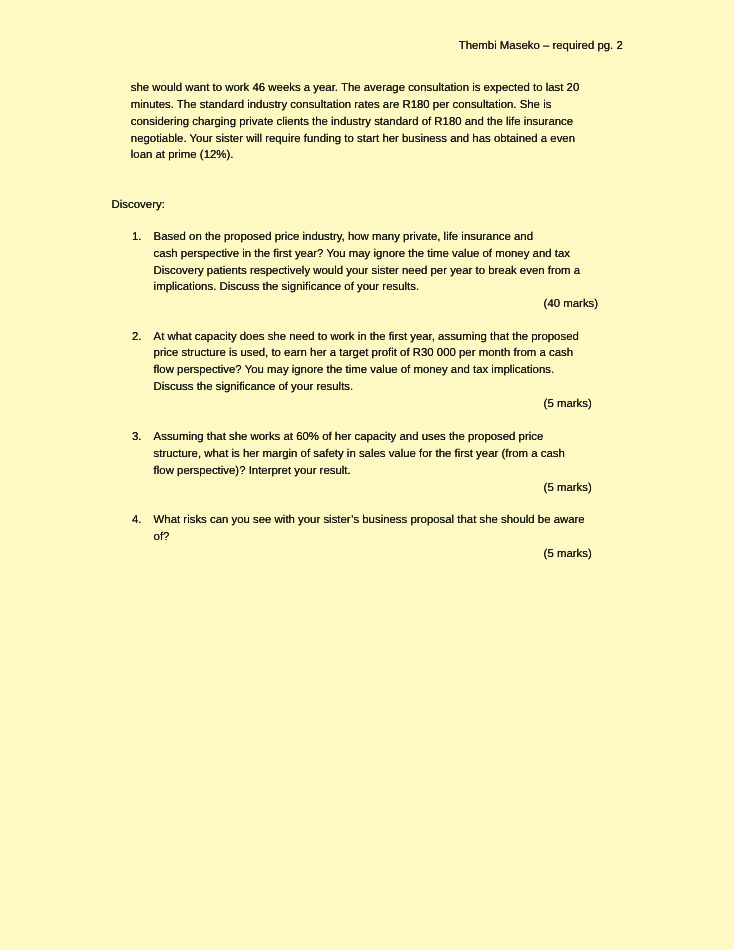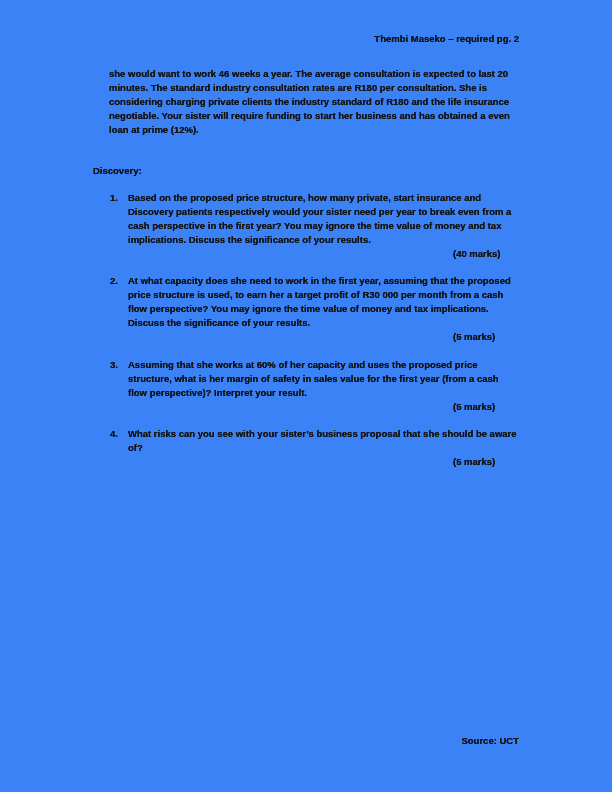--- a/index.html
+++ b/index.html
@@ -4,28 +4,27 @@
 <style>
   html, body {
     margin: 0;
     padding: 0;
     background: #ffffff;
   }
   .page {
     position: relative;
     width: 612px;
     height: 792px;
-    background: #3b82f6;
+    background: #fef9c3;
     font-family: "Liberation Sans", sans-serif;
     font-size: 9.5px;
     line-height: 14px;
     color: #141414;
     text-shadow: 0 0 0.45px currentColor; 
     overflow: hidden;
-    font-weight: bold;
   }
   .abs { position: absolute; }
   .header {
     top: 32px; left: 93px; width: 426px;
     text-align: right;
     white-space: nowrap;
   }
   .intro {
     top: 67px; left: 93px; width: 440px; margin-left: 16px;
   }
@@ -72,23 +71,23 @@
     <div class="ln">considering charging private clients the industry standard of R180 and the life insurance</div>
     <div class="ln">negotiable. Your sister will require funding to start her business and has obtained a even</div>
     <div class="ln">loan at prime (12%).</div>
   </div>
 
   <div class="abs required">Discovery:</div>
 
   <div class="abs question q1">
     <span class="qnum">1.</span>
     <div class="qtext">
-      <div class="ln">Based on the proposed price structure, how many private, start insurance and</div>
+      <div class="ln">Based on the proposed price industry, how many private, life insurance and</div>
+      <div class="ln">cash perspective in the first year? You may ignore the time value of money and tax</div>
       <div class="ln">Discovery patients respectively would your sister need per year to break even from a</div>
-      <div class="ln">cash perspective in the first year? You may ignore the time value of money and tax</div>
       <div class="ln">implications. Discuss the significance of your results.</div>
       <div class="marks">(40 marks)</div>
     </div>
   </div>
 
   <div class="abs question q2">
     <span class="qnum">2.</span>
     <div class="qtext">
       <div class="ln">At what capacity does she need to work in the first year, assuming that the proposed</div>
       <div class="ln">price structure is used, to earn her a target profit of R30 000 per month from a cash</div>
@@ -110,15 +109,14 @@
 
   <div class="abs question q4">
     <span class="qnum">4.</span>
     <div class="qtext">
       <div class="ln">What risks can you see with your sister’s business proposal that she should be aware</div>
       <div class="ln">of?</div>
       <div class="marks">(5 marks)</div>
     </div>
   </div>
 
-  <div class="abs footer">Source: UCT</div>
 
 </div>
 
 </body></html>

